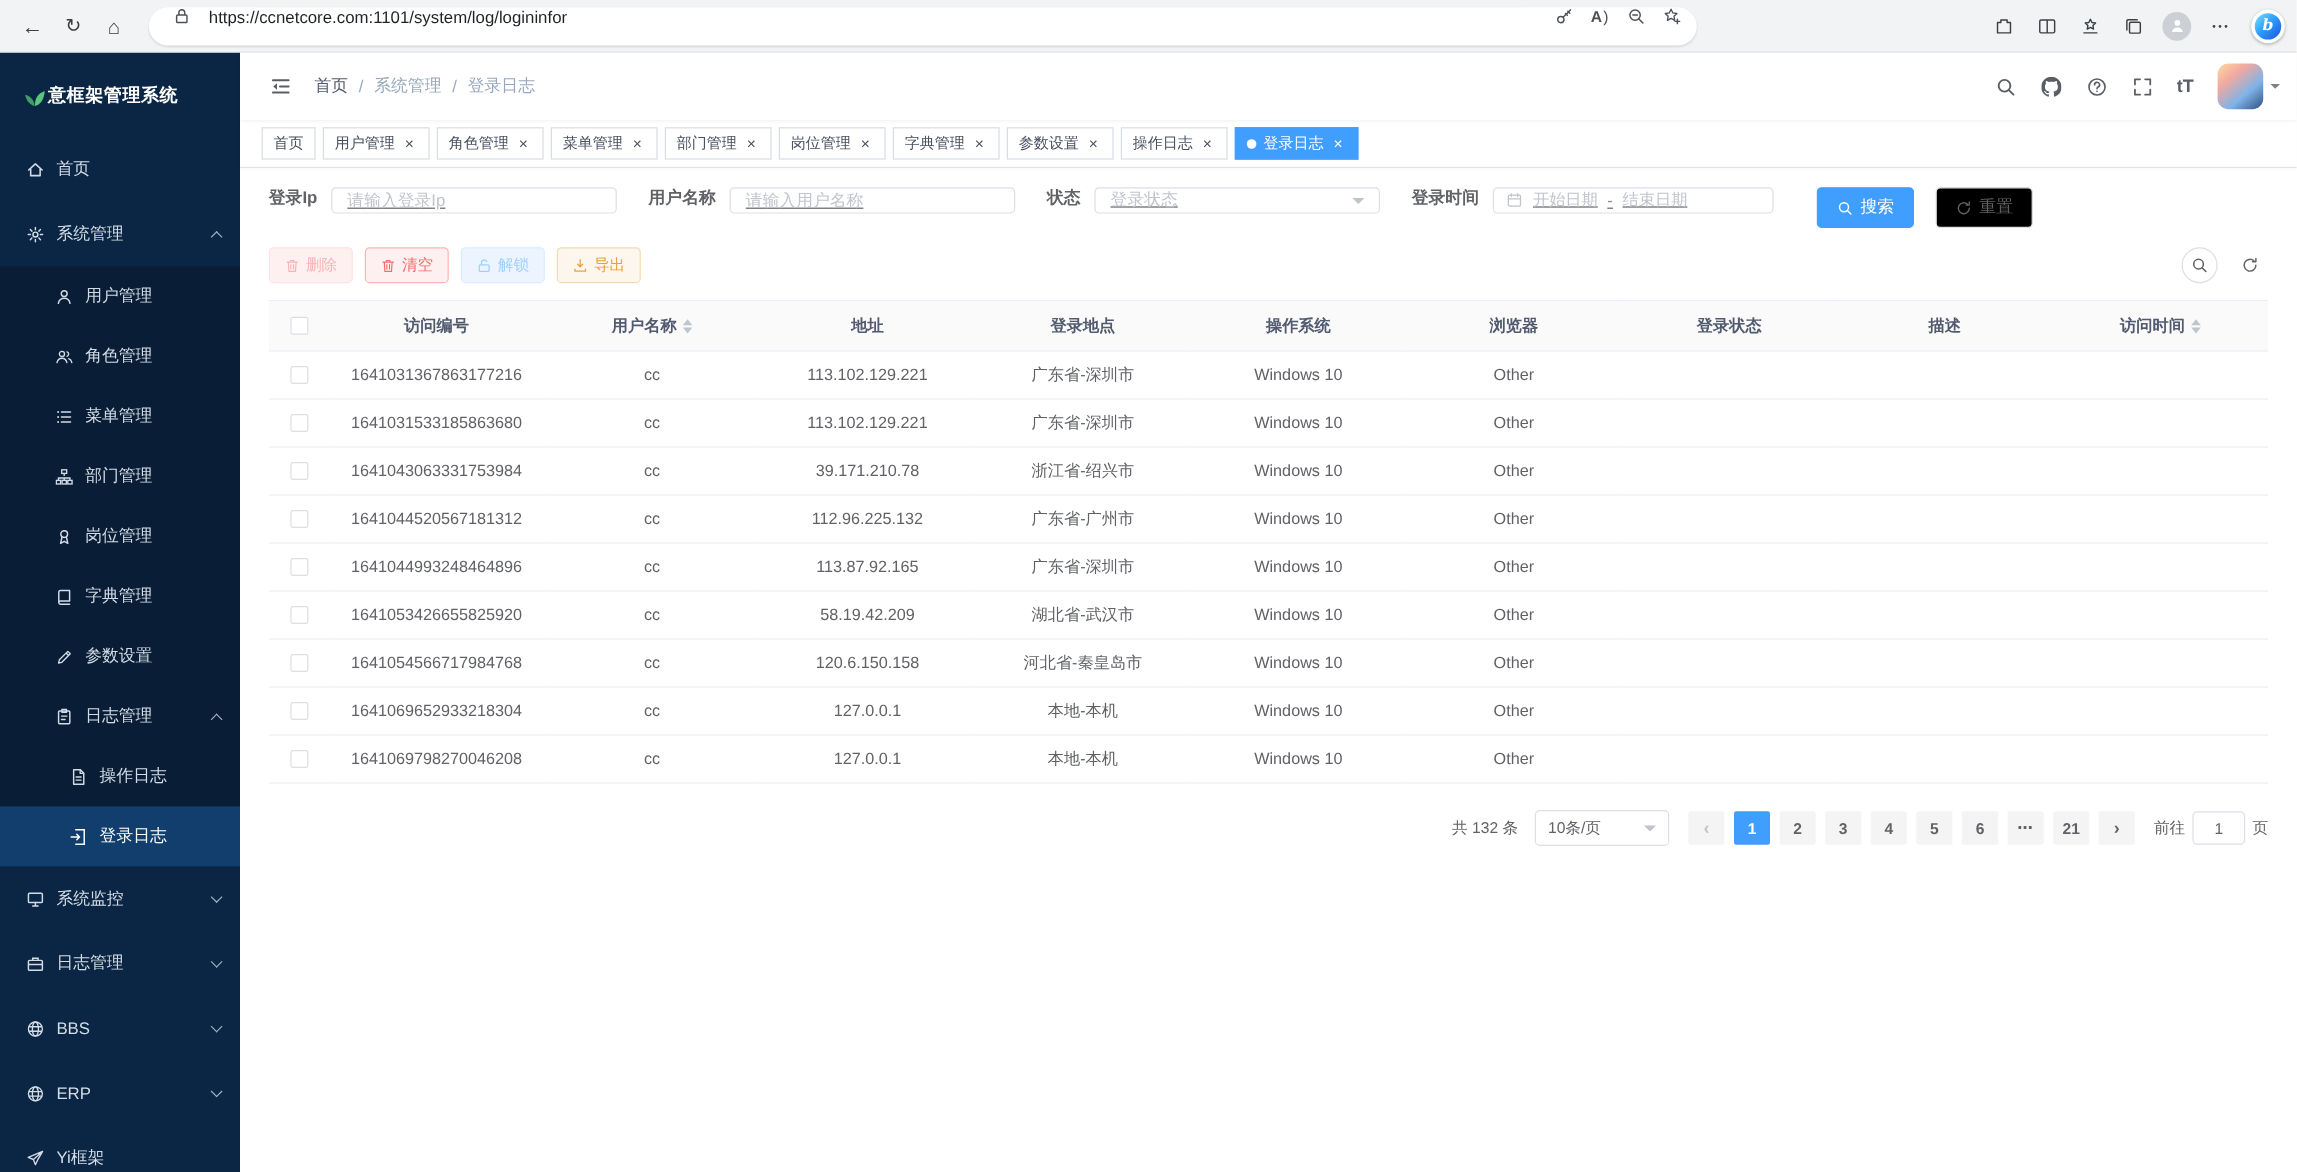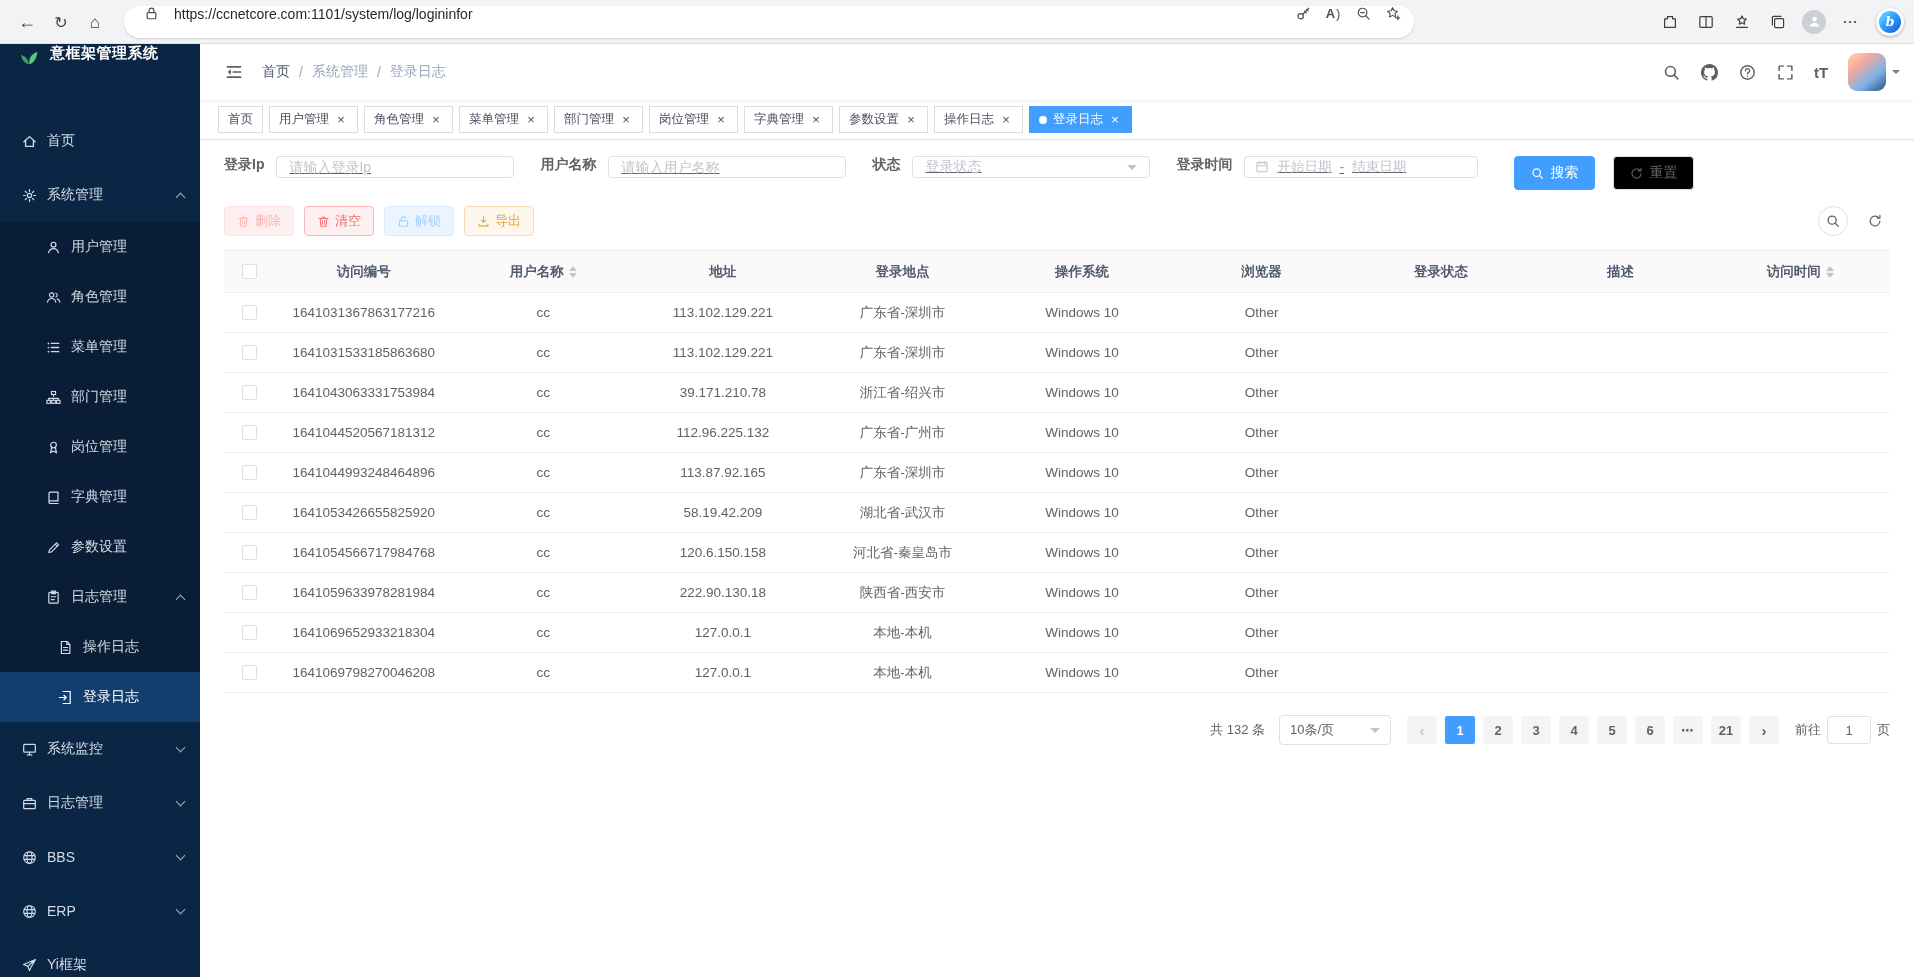--- a/index.html
+++ b/index.html
@@ -24,21 +24,21 @@
   .b-right .bbtn{width:32px;}
   .b-right .ic{width:16px;height:16px;}
   .profile-badge{width:24px;height:24px;border-radius:50%;background:#ccd0d5;color:#fff;display:flex;align-items:center;justify-content:center;}
   .profile-badge .ic{width:15px;height:15px;}
   .bing{width:28px;height:28px;border-radius:50%;background:#fff;box-shadow:0 1px 3px rgba(0,0,0,.3);display:flex;align-items:center;justify-content:center;margin-left:6px;cursor:pointer;}
   .bing i{width:22px;height:22px;border-radius:50%;background:linear-gradient(135deg,#7ae3ff 0%,#2ea0ff 45%,#1b51d9 100%);color:#fff;font-style:italic;font-weight:700;font-size:13px;display:flex;align-items:center;justify-content:center;font-family:"DejaVu Serif",serif;}
 
   
   .app{display:flex;height:933px;}
   .sidebar{width:200px;flex:0 0 200px;background:#0b2644;overflow:hidden;}
-  .logo{height:70px;display:flex;gap:10px;padding-left:18px;}
+  .logo{height:70px;display:flex;align-items:center;padding-left:18px;}
   .logo .ic{width:22px;height:22px;}
   .logo-title{color:#fff;font-size:15px;font-weight:700;letter-spacing:.5px;}
   .side-item{height:54px;display:flex;align-items:center;gap:10px;padding:0 16px 0 22px;color:#d3dce6;font-size:14px;cursor:pointer;}
   .side-item .ic{width:15px;height:15px;flex:0 0 15px;}
   .side-item.lvl2,.side-item.lvl3{height:50px;background:#091e36;}
   .side-item.lvl2{padding-left:46px;}
   .side-item.lvl3{padding-left:58px;}
   .side-item.active{background:#123e6d;color:#fff;}
   .chev{width:7px;height:7px;border-right:1.5px solid #9fb0c0;border-bottom:1.5px solid #9fb0c0;margin-left:auto;flex:0 0 7px;}
   .chev.down{transform:rotate(45deg);margin-top:-4px;}
@@ -795,34 +795,20 @@
               <td data-name="cell-os">Windows 10</td>
               <td data-name="cell-browser">Other</td>
               <td data-name="cell-login-status"></td>
               <td data-name="cell-description"></td>
               <td data-name="cell-visit-time"></td>
             </tr>
             <tr data-name="table-row">
               <td data-name="cell-select">
                 <div class="cb" data-name="row-checkbox"></div>
               </td>
-              <td data-name="cell-visit-id">1641059633978281984</td>
-              <td data-name="cell-user-name">cc</td>
-              <td data-name="cell-address">222.90.130.18</td>
-              <td data-name="cell-login-location">陕西省-西安市</td>
-              <td data-name="cell-os">Windows 10</td>
-              <td data-name="cell-browser">Other</td>
-              <td data-name="cell-login-status"></td>
-              <td data-name="cell-description"></td>
-              <td data-name="cell-visit-time"></td>
-            </tr>
-            <tr data-name="table-row">
-              <td data-name="cell-select">
-                <div class="cb" data-name="row-checkbox"></div>
-              </td>
               <td data-name="cell-visit-id">1641069652933218304</td>
               <td data-name="cell-user-name">cc</td>
               <td data-name="cell-address">127.0.0.1</td>
               <td data-name="cell-login-location">本地-本机</td>
               <td data-name="cell-os">Windows 10</td>
               <td data-name="cell-browser">Other</td>
               <td data-name="cell-login-status"></td>
               <td data-name="cell-description"></td>
               <td data-name="cell-visit-time"></td>
             </tr>

